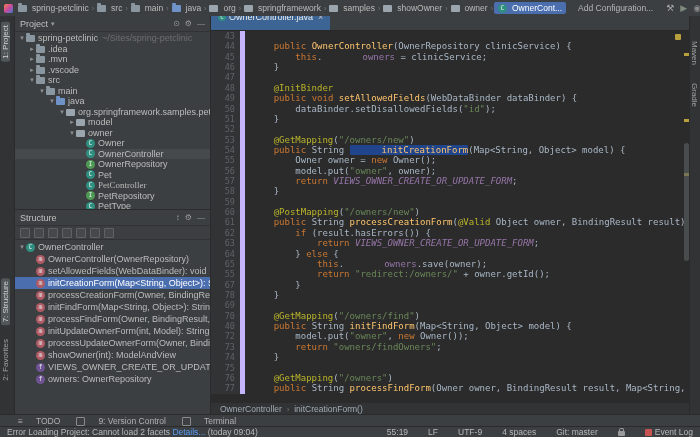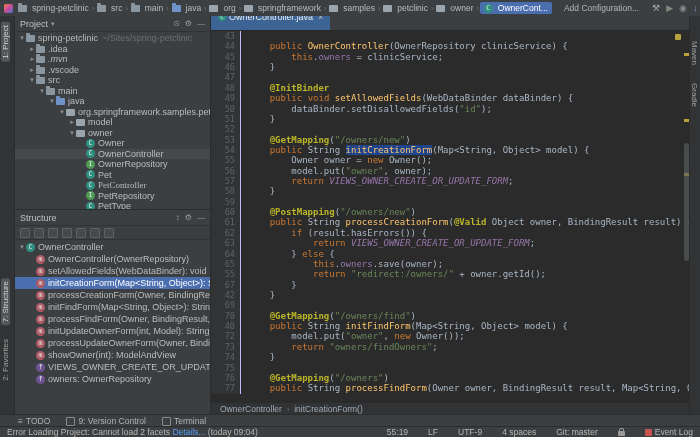--- a/index.html
+++ b/index.html
@@ -83,36 +83,36 @@
           display:flex;flex-direction:column;overflow:hidden;}
   .tabstrip{height:14px;flex:none;background:#3c3f41;border-bottom:1px solid #282828;display:flex;align-items:flex-end;}
   .tab{display:flex;align-items:center;gap:3px;height:26px;padding:0 7px;background:#3c6595;color:#eaeaea;font-size:9px;}
   .tab .tico{width:8px;height:8px;font-size:6px;line-height:8px;margin-right:0;}
   .tab-close{color:#c2c2c2;font-size:9px;margin-left:2px;}
   .tab-close::before{content:"\00D7";}
   .code-wrap{flex:1;position:relative;overflow:hidden;}
   .code-line{display:flex;height:10.37px;line-height:10.37px;font-family:"DejaVu Sans Mono",monospace;
           font-size:9px;white-space:pre;}
   .gut{flex:none;display:inline-block;width:24px;text-align:right;padding-right:5px;color:#606366;
-          background:#313335;border-right:1px solid #c4b5fd;font-size:8.5px;}
+          background:#313335;border-right:5px solid #c4b5fd;font-size:8.5px;}
   .code-text{padding-left:7px;color:#a9b7c6;}
-  .tk-p{color:#a9b7c6;} .tk-k{color:#cc7832;} .tk-s{color:#6a8759;} .tk-a{color:#bbb529;font-weight:bold;}
-  .tk-m{color:#ffc66d;} .tk-f{color:#9876aa;} .tk-c{color:#9876aa;font-style:italic;}
-  .tk-h{color:#ffc66d;background:#21458c;border-radius:1px;}
+  .tk-p{color:#a9b7c6;} .tk-k{color:#cc7832;} .tk-s{color:#6a8759;} .tk-a{color:#bbb529;}
+  .tk-m{color:#ffc66d;} .tk-f{color:#9876aa;margin-left:40px;} .tk-c{color:#9876aa;font-style:italic;}
+  .tk-h{color:#ffc66d;background:#21458c;border-radius:1px;padding-left:32px;}
   .scroll-thumb{position:absolute;right:1px;top:112px;width:5px;height:118px;background:#595d5f;
           border-radius:3px;opacity:.65;}
   .stripe-mark{position:absolute;right:0;width:6px;height:3px;background:#b8a03c;}
   .inspection-badge{position:absolute;top:3px;right:9px;width:6px;height:6px;background:#b8a03c;border-radius:1px;}
   .crumbs{height:12px;flex:none;background:#313335;border-top:1px solid #2b2b2b;display:flex;
           align-items:center;gap:5px;padding:0 9px;font-size:8.5px;color:#a1acb8;}
   
   .toolbar-bottom{position:absolute;left:0;right:0;bottom:10px;height:12px;background:#3c3f41;
           border-top:1px solid #2b2b2b;display:flex;align-items:center;gap:16px;padding-left:18px;
           font-size:8.5px;color:#b0b0b0;}
-  .bb-item{display:flex;align-items:center;gap:3px;}
+  .bb-item{display:flex;align-items:center;gap:13px;}
   .mini-ico{width:7px;height:7px;border:1px solid #8a8a8a;border-radius:1px;}
   .statusbar{position:absolute;left:0;right:0;bottom:0;height:10px;background:#3c3f41;
           border-top:1px solid #2b2b2b;display:flex;align-items:center;gap:9px;padding:0 7px;
           font-size:8.5px;color:#b8b8b8;}
   .status-msg{flex:1;overflow:hidden;white-space:nowrap;text-overflow:ellipsis;}
   .status-msg .link{color:#589df6;}
   .status-right{display:flex;align-items:center;gap:20px;flex:none;}
   .lock-icon{width:7px;height:5px;background:#9a9a9a;border-radius:1px;position:relative;margin-top:2px;}
   .lock-icon::before{content:"";position:absolute;top:-3px;left:1px;width:3px;height:3px;
           border:1px solid #9a9a9a;border-bottom:none;border-radius:2px 2px 0 0;}
@@ -157,21 +157,21 @@
           <span>springframework</span>
         </span>
         <span class="nav-sep"></span>
         <span class="nav-crumb">
           <span class="tico package"></span>
           <span>samples</span>
         </span>
         <span class="nav-sep"></span>
         <span class="nav-crumb">
           <span class="tico package"></span>
-          <span>petclinic</span>
+          <span>showOwner</span>
         </span>
         <span class="nav-sep"></span>
         <span class="nav-crumb">
           <span class="tico package"></span>
           <span>owner</span>
         </span>
         <span class="nav-sep"></span>
         <span class="nav-crumb sel">
           <span class="tico class"></span>
           <span>OwnerCont...</span>
@@ -210,21 +210,21 @@
             <span class="arrow open"></span>
             <span class="tico folder-project"></span>
             <span class="tlabel">spring-petclinic</span>
             <span class="textra">~/Sites/spring-petclinic</span>
           </div>
           <div class="tree-row" style="padding-left: 13px;">
             <span class="arrow closed"></span>
             <span class="tico folder"></span>
             <span class="tlabel">.idea</span>
           </div>
-          <div class="tree-row" style="padding-left: 13px; font-style: italic;">
+          <div class="tree-row" style="padding-left: 13px;">
             <span class="arrow closed"></span>
             <span class="tico folder"></span>
             <span class="tlabel">.mvn</span>
           </div>
           <div class="tree-row" style="padding-left: 13px;">
             <span class="arrow closed"></span>
             <span class="tico folder"></span>
             <span class="tlabel">.vscode</span>
           </div>
           <div class="tree-row" style="padding-left: 13px;">
@@ -405,21 +405,21 @@
           <div class="code-line"><span class="gut">58</span><span class="code-text"><span class="tk-p">    }</span></span></div>
           <div class="code-line"><span class="gut">59</span><span class="code-text"></span></div>
           <div class="code-line"><span class="gut">60</span><span class="code-text"><span class="tk-p">    </span><span class="tk-a">@PostMapping</span><span class="tk-p">(</span><span class="tk-s">"/owners/new"</span><span class="tk-p">)</span></span></div>
           <div class="code-line"><span class="gut">61</span><span class="code-text"><span class="tk-p">    </span><span class="tk-k">public </span><span class="tk-p">String </span><span class="tk-m">processCreationForm</span><span class="tk-p">(</span><span class="tk-a">@Valid</span><span class="tk-p"> Object owner, BindingResult result) {</span></span></div>
           <div class="code-line"><span class="gut">62</span><span class="code-text"><span class="tk-p">        </span><span class="tk-k">if </span><span class="tk-p">(result.hasErrors()) {</span></span></div>
           <div class="code-line"><span class="gut">63</span><span class="code-text"><span class="tk-p">            </span><span class="tk-k">return </span><span class="tk-c">VIEWS_OWNER_CREATE_OR_UPDATE_FORM</span><span class="tk-p">;</span></span></div>
           <div class="code-line"><span class="gut">64</span><span class="code-text"><span class="tk-p">        } </span><span class="tk-k">else</span><span class="tk-p"> {</span></span></div>
           <div class="code-line"><span class="gut">65</span><span class="code-text"><span class="tk-p">            </span><span class="tk-k">this</span><span class="tk-p">.</span><span class="tk-f">owners</span><span class="tk-p">.save(owner);</span></span></div>
           <div class="code-line"><span class="gut">55</span><span class="code-text"><span class="tk-p">            </span><span class="tk-k">return </span><span class="tk-s">"redirect:/owners/"</span><span class="tk-p"> + owner.getId();</span></span></div>
           <div class="code-line"><span class="gut">67</span><span class="code-text"><span class="tk-p">        }</span></span></div>
-          <div class="code-line"><span class="gut">42</span><span class="code-text"><span class="tk-p">    }</span></span></div>
+          <div class="code-line"><span class="gut">78</span><span class="code-text"><span class="tk-p">    }</span></span></div>
           <div class="code-line"><span class="gut">69</span><span class="code-text"></span></div>
           <div class="code-line"><span class="gut">70</span><span class="code-text"><span class="tk-p">    </span><span class="tk-a">@GetMapping</span><span class="tk-p">(</span><span class="tk-s">"/owners/find"</span><span class="tk-p">)</span></span></div>
           <div class="code-line"><span class="gut">40</span><span class="code-text"><span class="tk-p">    </span><span class="tk-k">public </span><span class="tk-p">String </span><span class="tk-m">initFindForm</span><span class="tk-p">(Map&lt;String, Object&gt; model) {</span></span></div>
           <div class="code-line"><span class="gut">72</span><span class="code-text"><span class="tk-p">        model.put(</span><span class="tk-s">"owner"</span><span class="tk-p">, </span><span class="tk-k">new</span><span class="tk-p"> Owner());</span></span></div>
           <div class="code-line"><span class="gut">73</span><span class="code-text"><span class="tk-p">        </span><span class="tk-k">return </span><span class="tk-s">"owners/findOwners"</span><span class="tk-p">;</span></span></div>
           <div class="code-line"><span class="gut">74</span><span class="code-text"><span class="tk-p">    }</span></span></div>
           <div class="code-line"><span class="gut">75</span><span class="code-text"></span></div>
           <div class="code-line"><span class="gut">76</span><span class="code-text"><span class="tk-p">    </span><span class="tk-a">@GetMapping</span><span class="tk-p">(</span><span class="tk-s">"/owners"</span><span class="tk-p">)</span></span></div>
           <div class="code-line"><span class="gut">77</span><span class="code-text"><span class="tk-p">    </span><span class="tk-k">public </span><span class="tk-p">String </span><span class="tk-m">processFindForm</span><span class="tk-p">(Owner owner, BindingResult result, Map&lt;String, Object&gt; m</span></span></div>
         </div>

